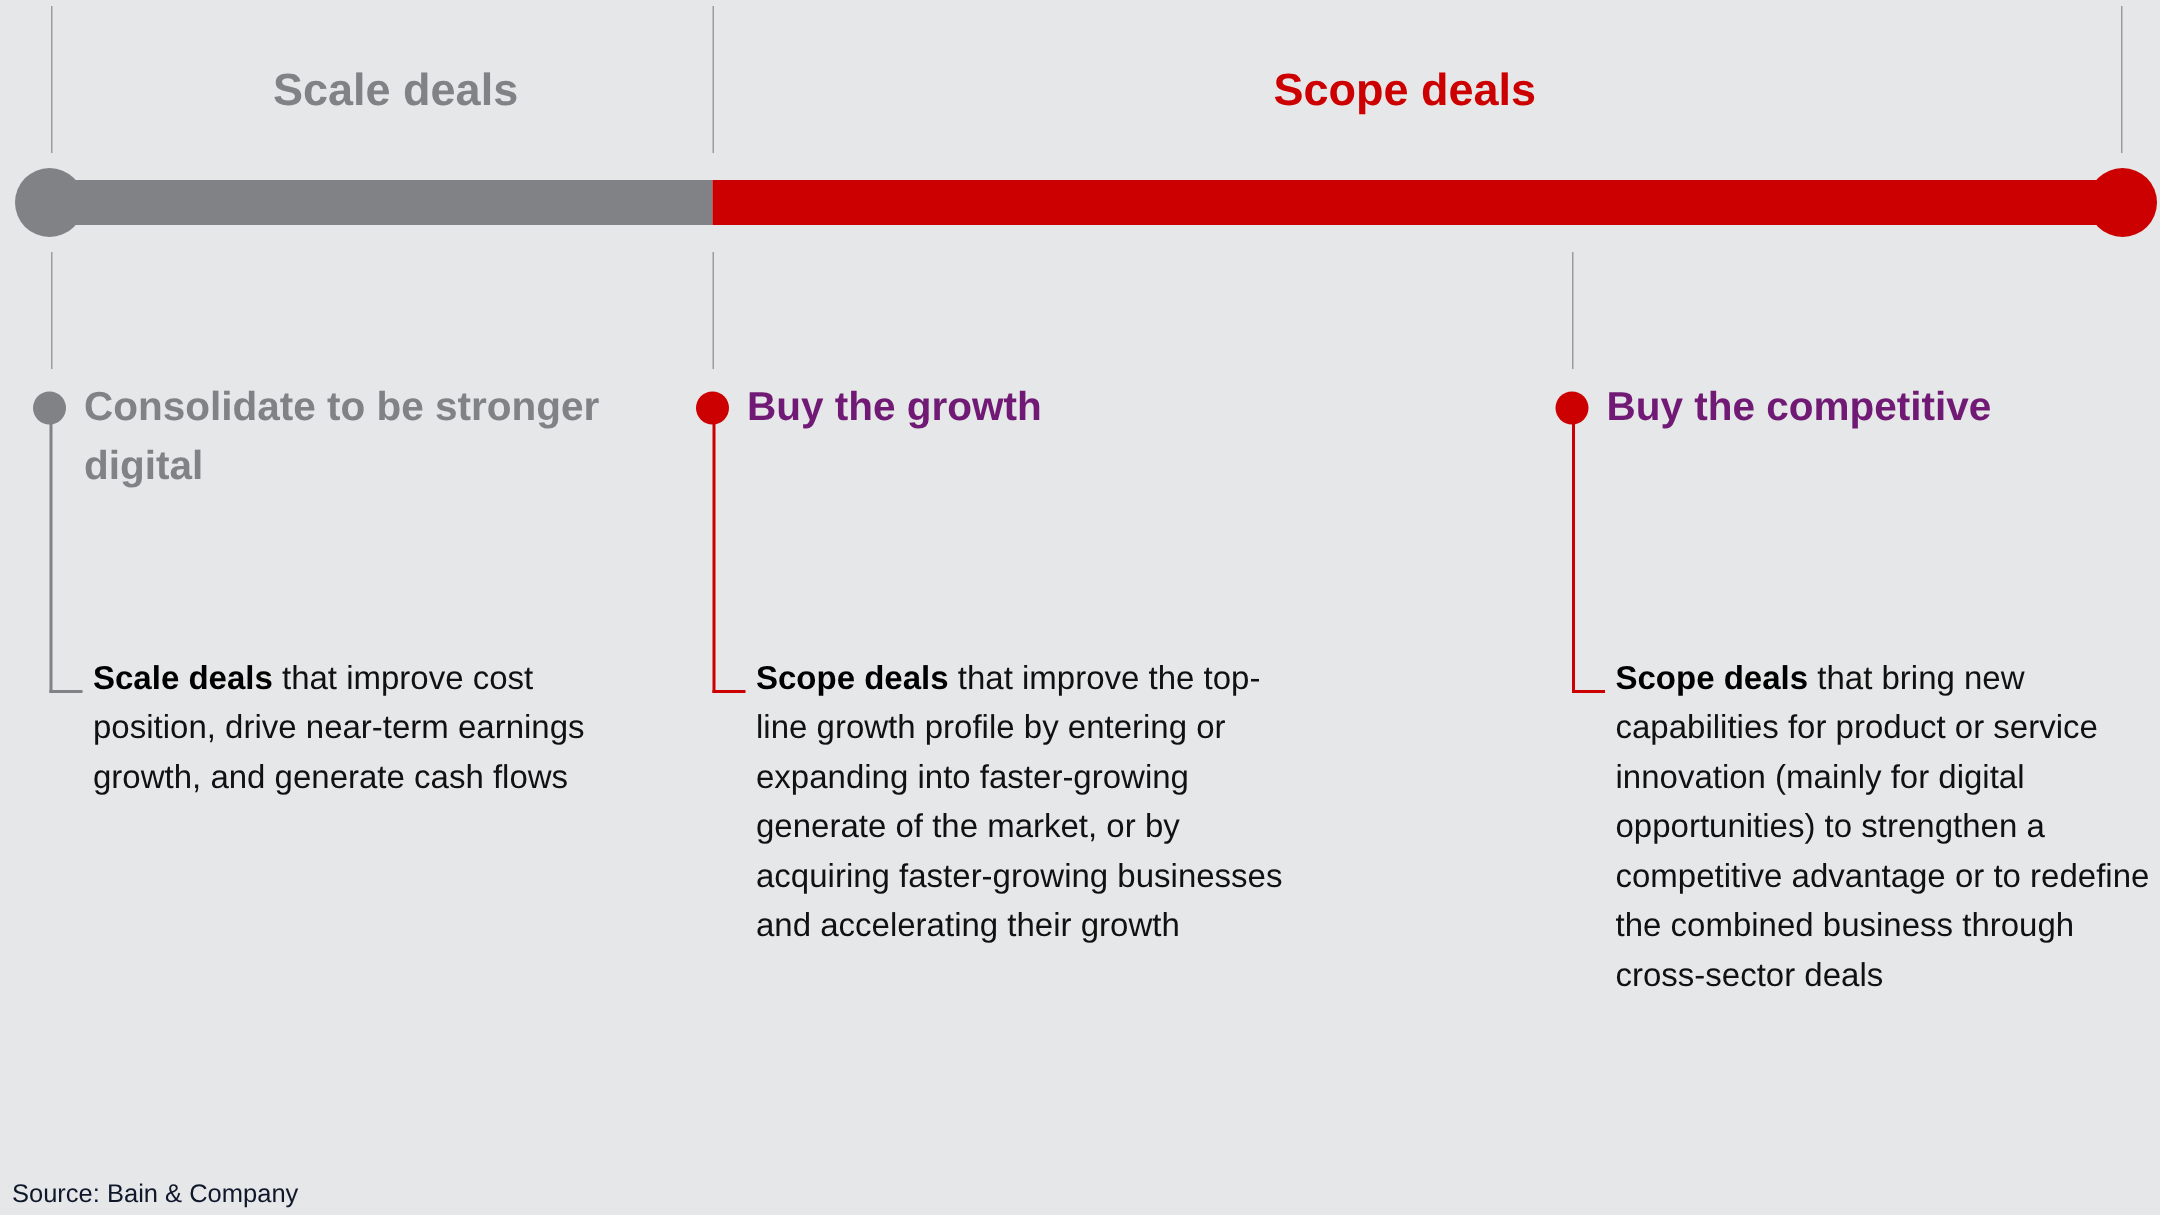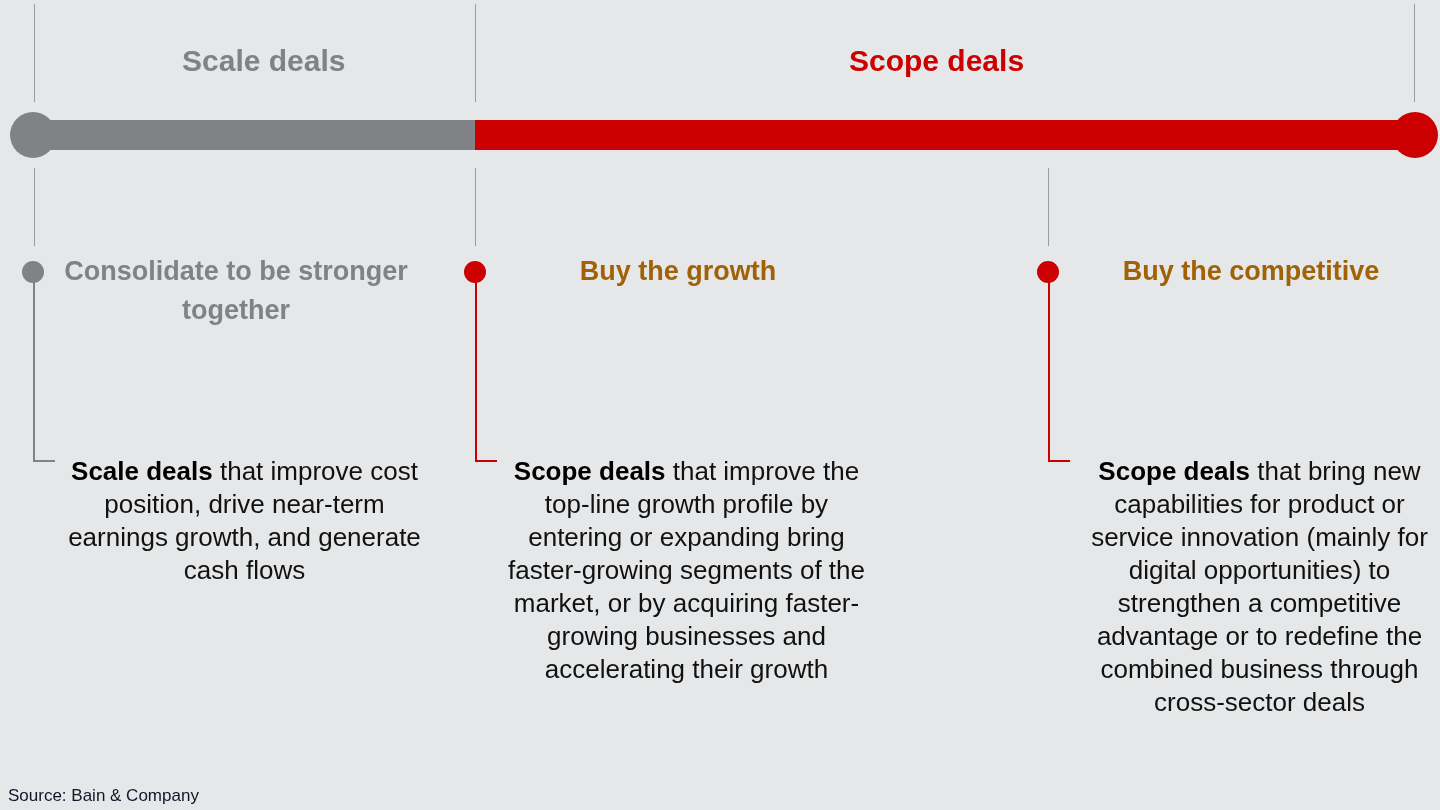--- a/index.html
+++ b/index.html
@@ -12,21 +12,20 @@
     height: 810px;
     background: #e6e7e8;
     font-family: "Liberation Sans", sans-serif;
     overflow: hidden;
   }
   .canvas {
     position: relative;
     width: 1440px;
     height: 810px;
     background: #e6e7e8;
-    text-align: center;
   }
 
   
   .tick {
     position: absolute;
     width: 1px;
     background: #9a9c9e;
   }
   .tick-a-top   { left: 34px;   top: 4px;   height: 98px; }
   .tick-a-bot   { left: 34px;   top: 168px; height: 78px; }
@@ -96,21 +95,21 @@
   .head-label {
     position: absolute;
     left: 34px;
     top: 0;
     font-size: 27px;
     font-weight: bold;
     line-height: 39px;
     width: 360px;
   }
   .gray  { color: #808285; }
-  .red   { color: #a16207; }
+  .red   { color: #701a75; }
   .dot-gray { background: #808285; }
   .dot-red  { background: #cc0000; }
 
   
   .leader {
     position: absolute;
     left: 11px;
     top: 28px;
   }
   .leader .stem {
@@ -132,23 +131,23 @@
   .leader-a .foot { top: 180px; }
   .leader-b .stem { height: 182px; }
   .leader-b .foot { top: 180px; }
   .leader-c .stem { height: 182px; }
   .leader-c .foot { top: 180px; }
 
   
   .col-body {
     position: absolute;
     left: 40px;
-    top: 203px;
+    top: 183px;
     width: 365px;
-    font-size: 26px;
+    font-size: 22px;
     line-height: 33px;
     color: #111111;
   }
   .col-body b {
     font-weight: bold;
     color: #000000;
   }
 
   
   .source {
@@ -176,42 +175,42 @@
   <div class="spectrum-title title-scope">Scope deals</div>
 
   <div class="bar-cap cap-left"></div>
   <div class="bar bar-scale"></div>
   <div class="bar bar-scope"></div>
   <div class="bar-cap cap-right"></div>
 
   <div class="col col-a">
     <div class="col-head">
       <span class="head-dot dot-gray"></span>
-      <span class="head-label gray">Consolidate to be stronger together</span>
+      <span class="head-label gray">Consolidate to be stronger digital</span>
     </div>
     <div class="leader leader-gray leader-a">
       <span class="stem"></span>
       <span class="foot"></span>
     </div>
     <div class="col-body">
       <b>Scale deals</b><span> that improve cost position, drive near-term earnings growth, and generate cash flows</span>
     </div>
   </div>
 
   <div class="col col-b">
     <div class="col-head">
       <span class="head-dot dot-red"></span>
       <span class="head-label red">Buy the growth</span>
     </div>
     <div class="leader leader-red leader-b">
       <span class="stem"></span>
       <span class="foot"></span>
     </div>
     <div class="col-body">
-      <b>Scope deals</b><span> that improve the top-line growth profile by entering or expanding bring faster-growing segments of the market, or by acquiring faster-growing businesses and accelerating their growth</span>
+      <b>Scope deals</b><span> that improve the top-line growth profile by entering or expanding into faster-growing generate of the market, or by acquiring faster-growing businesses and accelerating their growth</span>
     </div>
   </div>
 
   <div class="col col-c">
     <div class="col-head">
       <span class="head-dot dot-red"></span>
       <span class="head-label red">Buy the competitive</span>
     </div>
     <div class="leader leader-red leader-c">
       <span class="stem"></span>

